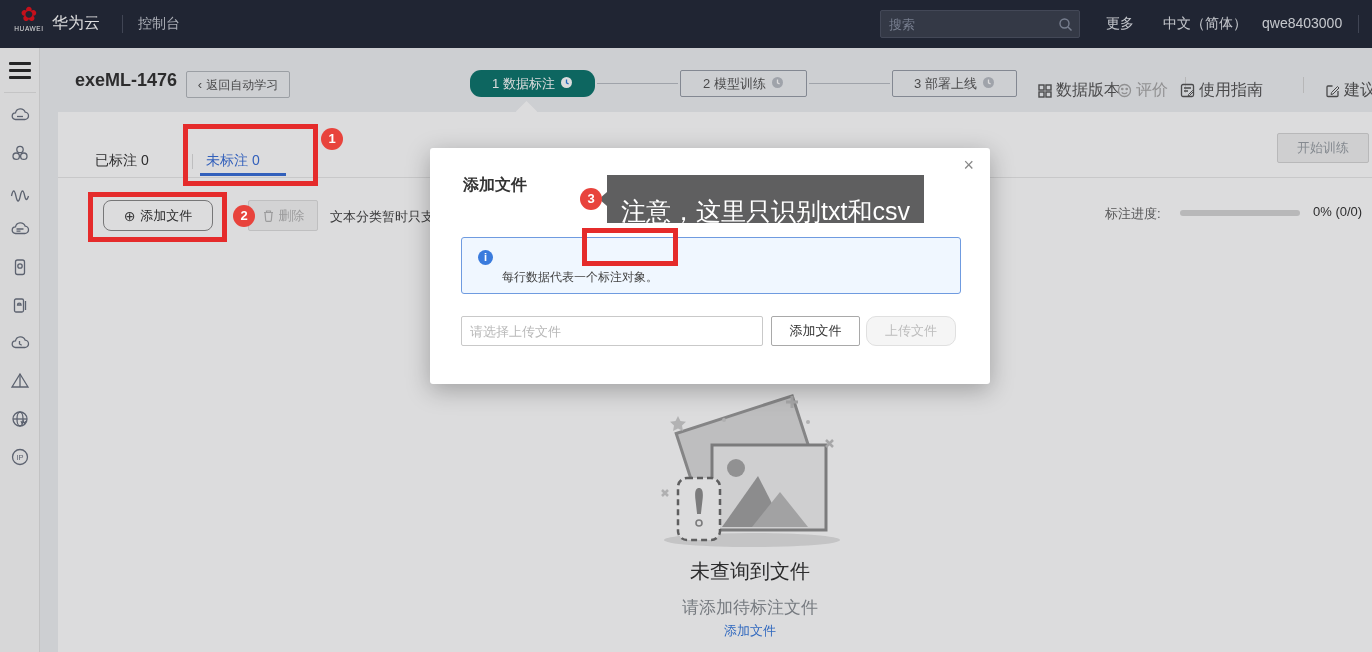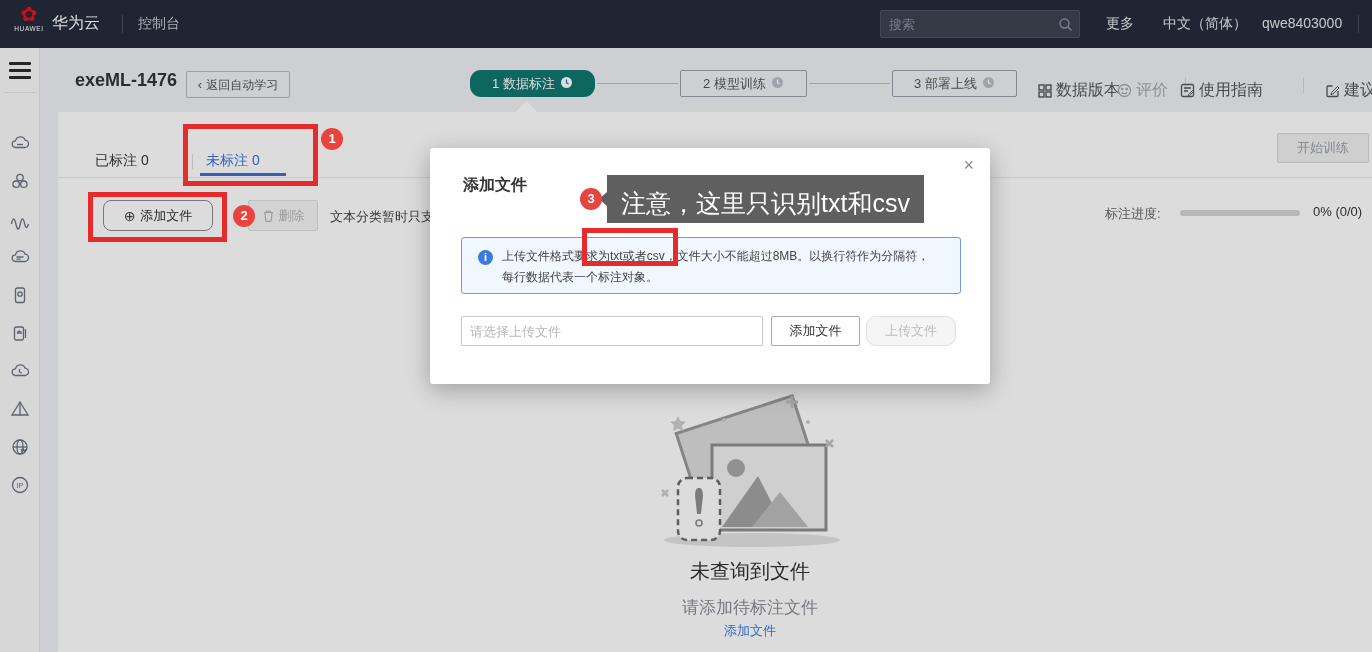--- a/index.html
+++ b/index.html
@@ -18,21 +18,21 @@
   .searchbox input { position:absolute; left:8px; top:0; width:160px; height:26px; background:transparent; border:none; outline:none; color:#aab0bc; font-size:13px; font-family:"Liberation Sans",sans-serif; }
   .searchbox input::placeholder { color:#8b93a5; }
   .search-icon { position:absolute; right:6px; top:6px; }
   .top-link { position:absolute; top:15px; font-size:14px; color:#e4e7ec; cursor:pointer; white-space:nowrap; }
 
   
   .sidebar { position:absolute; left:0; top:48px; width:40px; height:604px; background:#fafafa; border-right:1px solid #e2e2e2; z-index:5; }
   .hamburger { position:absolute; left:9px; top:14px; width:22px; height:17px; cursor:pointer; }
   .hamburger span { display:block; height:3px; background:#2b2b2b; margin-bottom:4px; border-radius:1px; }
   .side-sep { position:absolute; left:4px; top:44px; width:32px; height:1px; background:#e3e3e3; }
-  .side-item { position:absolute; left:9px; width:22px; height:22px; cursor:pointer; color:#6b7280;margin-top:28px; }
+  .side-item { position:absolute; left:9px; width:22px; height:22px; cursor:pointer; color:#6b7280; }
 
   
   .subheader { position:absolute; left:40px; top:48px; width:1332px; height:64px; }
   .proj-title { position:absolute; left:35px; top:22px; font-size:18px; font-weight:bold; color:#333; }
   .back-btn { position:absolute; left:146px; top:23px; width:104px; height:27px; border:1px solid #b4b8bd; border-radius:2px; background:transparent; font-size:12px; color:#555; text-align:center; line-height:25px; cursor:pointer; }
   .back-btn .chev { margin-right:4px; font-size:13px; }
   .step { position:absolute; top:22px; height:27px; border-radius:2px; font-size:13px; text-align:center; line-height:27px; cursor:pointer; white-space:nowrap; }
   .step .clock { display:inline-block; vertical-align:-1px; margin-left:5px; }
   .step-active { background:#0f766e; color:#fff;border-radius:11px; }
   .step-idle { border:1px solid #989ea8; color:#555; line-height:25px; }
@@ -73,21 +73,21 @@
   .info-line1 { position:absolute; left:40px; top:10px; font-size:12px; color:#444; white-space:nowrap; }
   .info-line2 { position:absolute; left:40px; top:31px; font-size:12px; color:#444; white-space:nowrap; }
   .file-input { position:absolute; left:31px; top:168px; width:302px; height:30px; border:1px solid #c9c9c9; border-radius:2px; padding:0 8px; font-size:13px; color:#555; outline:none; font-family:"Liberation Sans",sans-serif; }
   .file-input::placeholder { color:#b8b8b8; }
   .modal-add-btn { position:absolute; left:341px; top:168px; width:89px; height:30px; background:#fff; border:1px solid #a9a9a9; border-radius:2px; font-size:13px; color:#333; text-align:center; line-height:28px; cursor:pointer; }
   .modal-upload-btn { position:absolute; left:436px; top:168px; width:90px; height:30px; background:#f5f5f5; border:1px solid #e0e0e0; border-radius:10px; font-size:13px; color:#bdbdbd; text-align:center; line-height:28px; cursor:pointer; }
 
   
   .ann-box { position:absolute; border:5px solid #e52b2b; z-index:60; }
   .ann-badge { position:absolute; width:22px; height:22px; border-radius:50%; background:#e8433c; color:#fff; font-size:13px; font-weight:bold; text-align:center; line-height:22px; z-index:61; }
-  .ann-tooltip { position:absolute; left:607px; top:175px; height:48px; line-height:48px; padding:4px 14px; background:rgba(88,88,90,0.96); color:#fff; font-size:25px; font-weight:500; white-space:nowrap; z-index:58; }
+  .ann-tooltip { position:absolute; left:607px; top:175px; height:48px; line-height:48px; padding:12px 14px; background:rgba(88,88,90,0.96); color:#fff; font-size:25px; font-weight:500; white-space:nowrap; z-index:58; }
   .ann-tooltip:before { content:""; position:absolute; left:-8px; top:17px; border-top:7px solid transparent; border-bottom:7px solid transparent; border-right:8px solid rgba(88,88,90,0.96); }
 </style>
 </head>
 <body>
 
 <header class="topbar">
   <div class="logo">
     <span class="logo-flower">✿</span>
     <span class="logo-word">HUAWEI</span>
   </div>
@@ -274,21 +274,20 @@
   <div class="empty-sub">请添加待标注文件</div>
   <div class="empty-link">添加文件</div>
 </main>
 
 <div class="overlay"></div>
 <div class="modal">
   <span class="modal-title">添加文件</span>
   <span class="modal-close">×</span>
   <div class="infobox">
     <i class="info-icon">i</i>
-    <span class="info-line1">上传文件格式要求为txt或者csv，文件大小不能超过8MB。以换行符作为分隔符，</span>
     <span class="info-line2">每行数据代表一个标注对象。</span>
   </div>
   <input class="file-input" type="text" placeholder="请选择上传文件" style="">
   <div class="modal-add-btn">添加文件</div>
   <div class="modal-upload-btn">上传文件</div>
 </div>
 
 <div class="ann-box" style="left:183px; top:124px; width:135px; height:62px;"></div>
 <div class="ann-badge" style="left:321px; top:128px;">1</div>
 <div class="ann-box" style="left:88px; top:192px; width:139px; height:50px;"></div>

